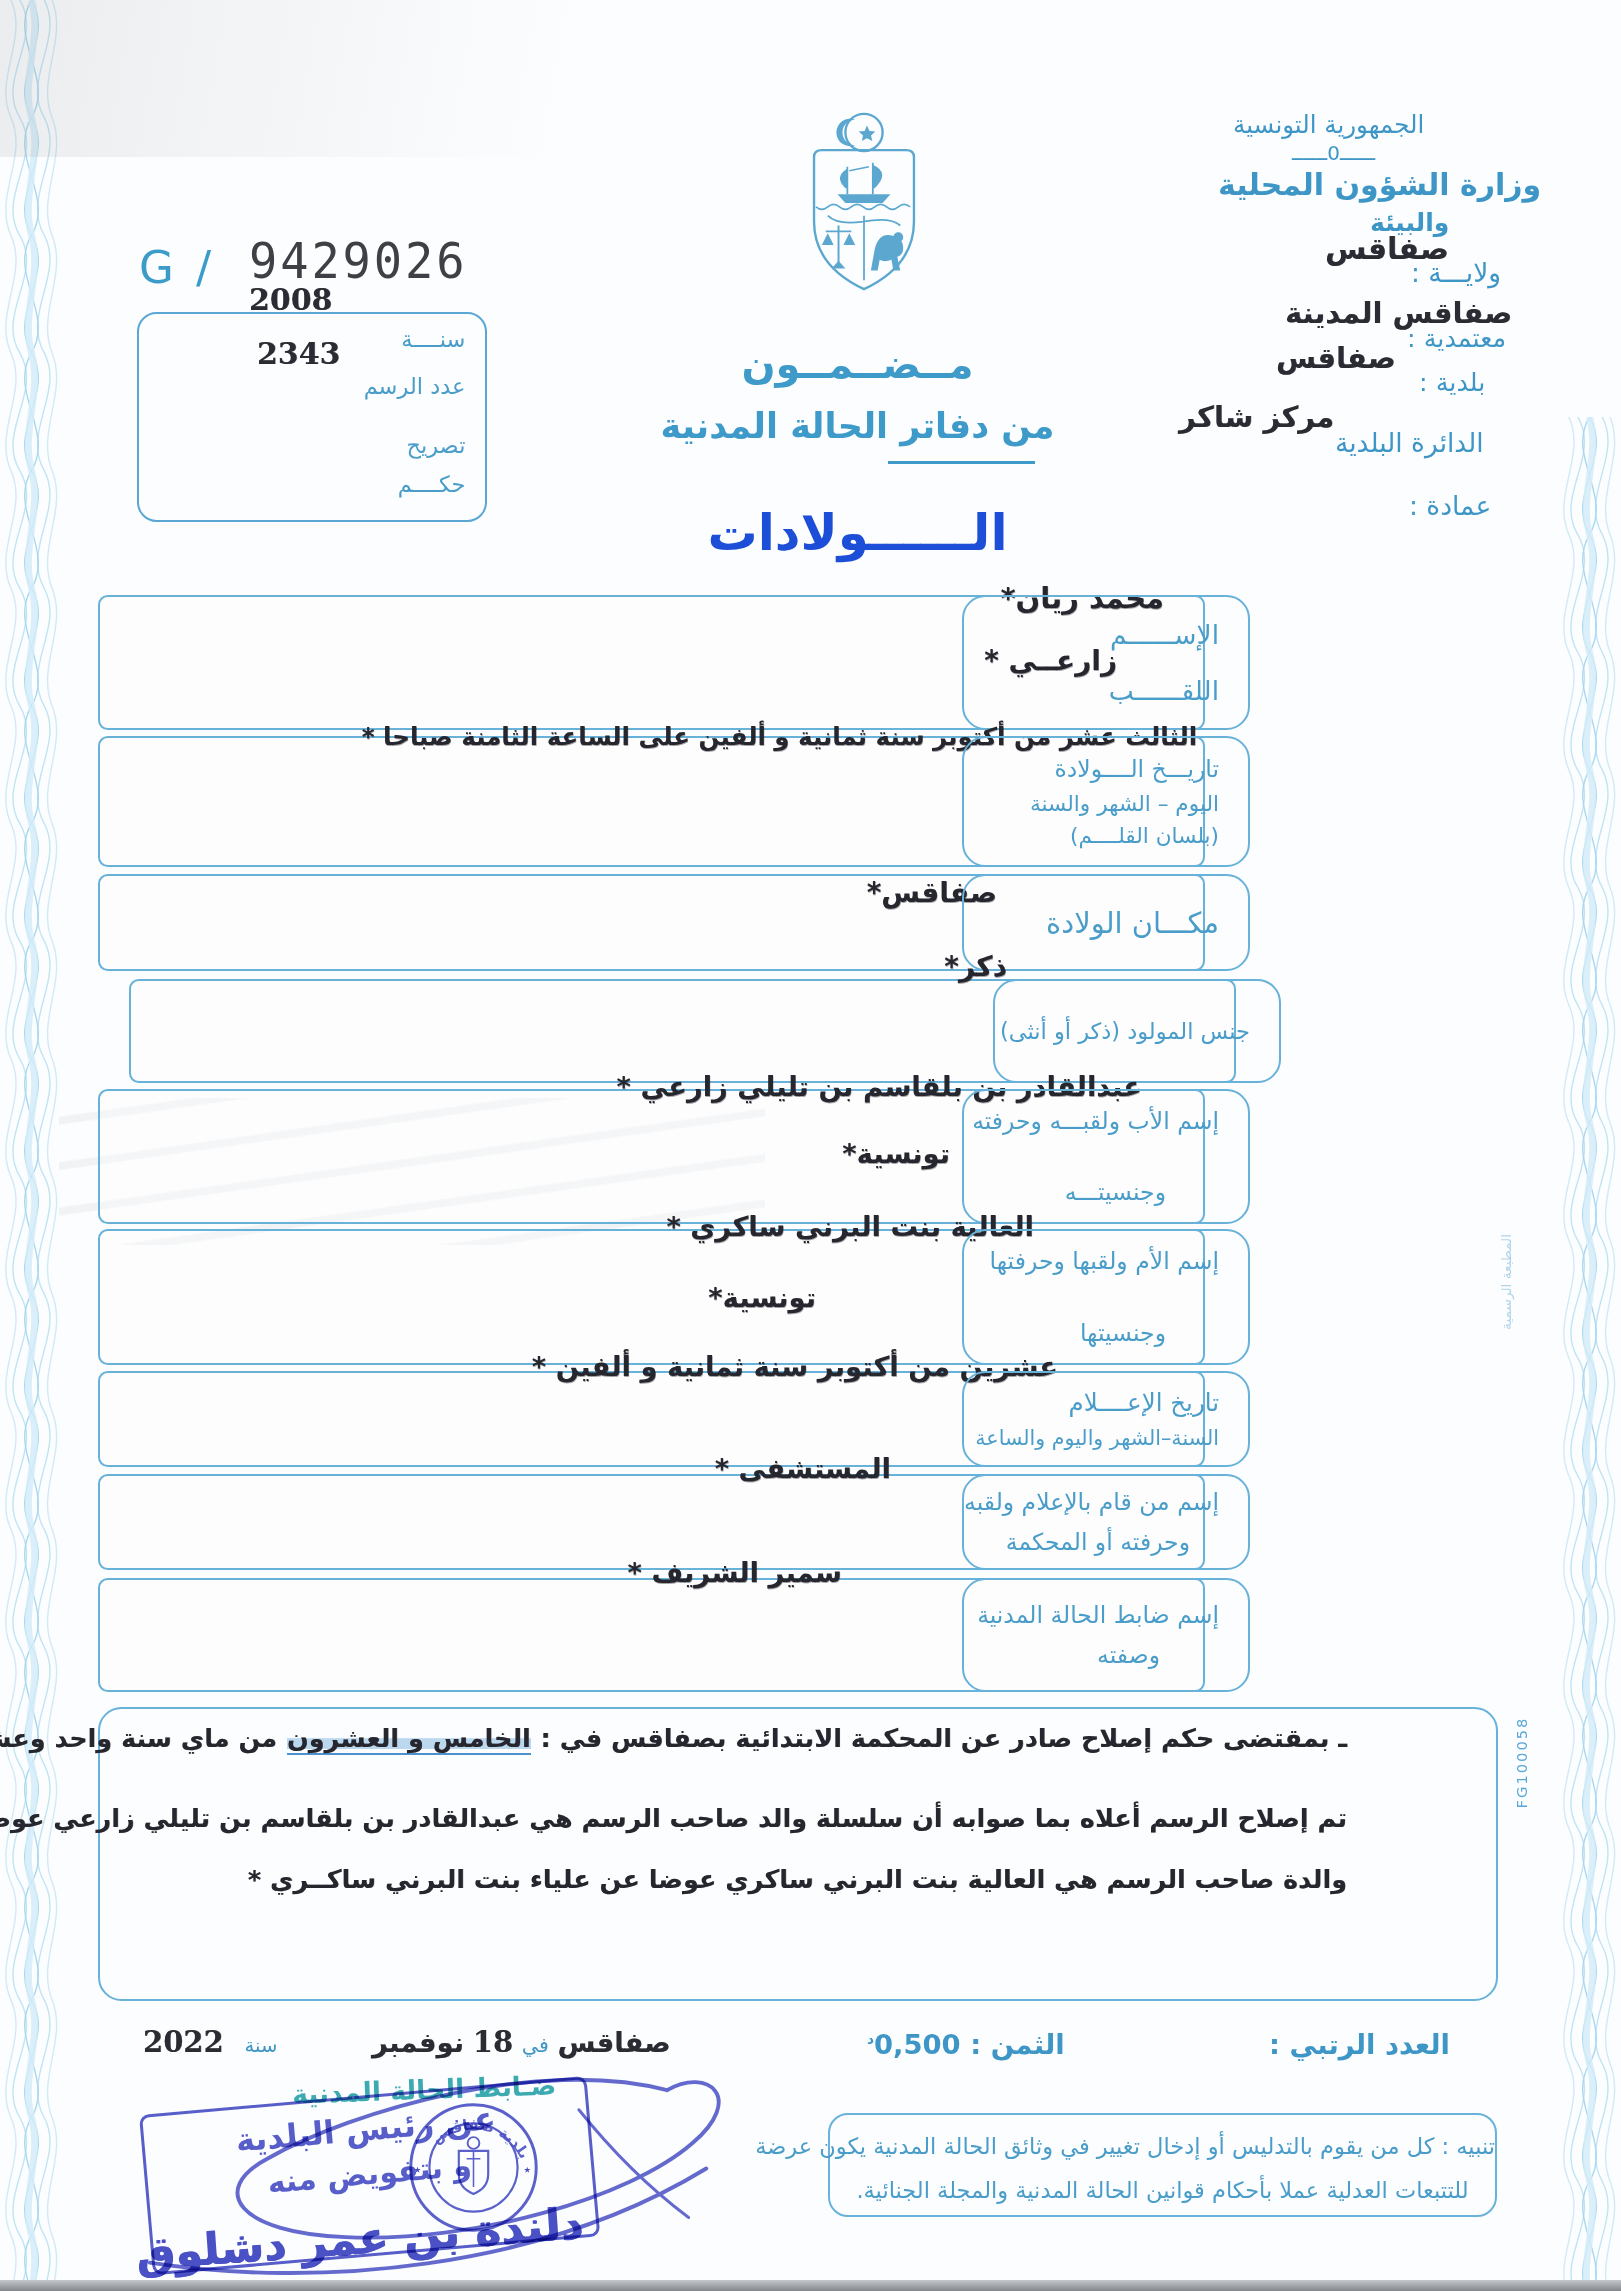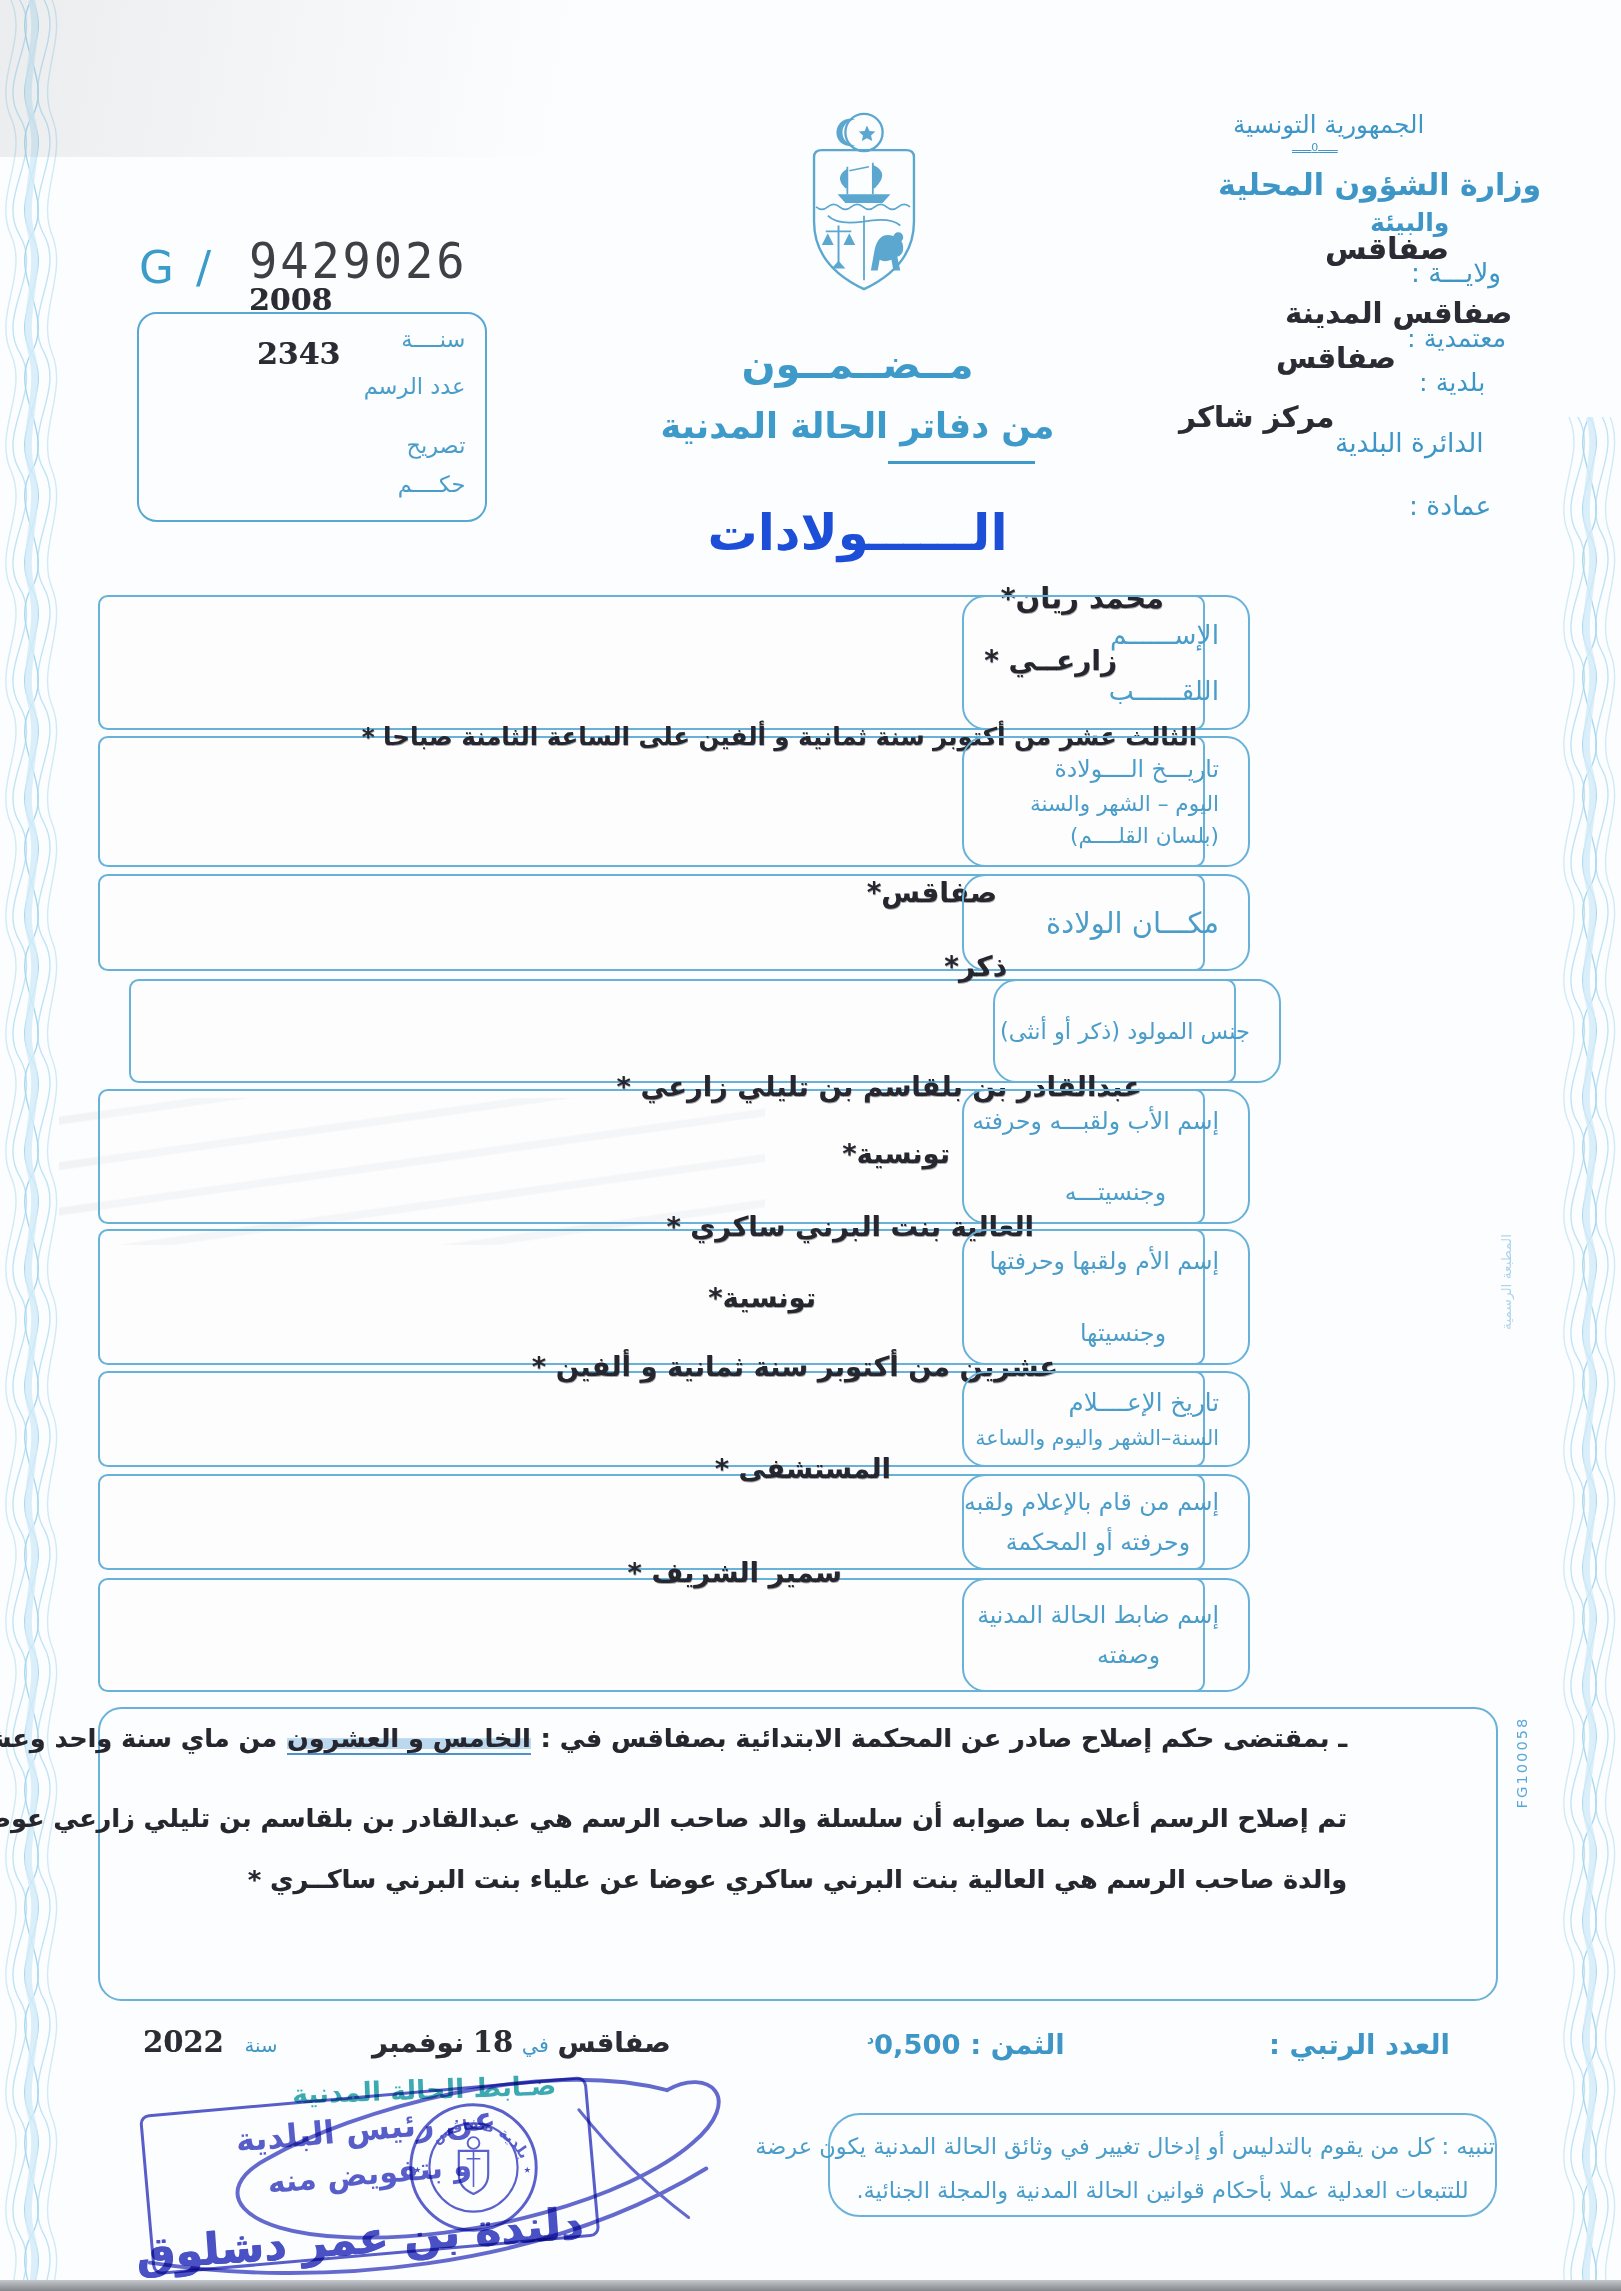--- a/index.html
+++ b/index.html
@@ -18,21 +18,21 @@
   .lbox.ct{justify-content:center;gap:23.5px;}
   .lbox.sp{justify-content:space-between;padding-top:15.7px;padding-bottom:15.7px;}
   .lab{direction:rtl;color:#4a9dc9;font-size:23.5px;white-space:nowrap;}
   .val{position:absolute;direction:rtl;white-space:nowrap;color:#26262e;font-weight:bold;font-size:27.4px;
        text-shadow:0.5px 0.5px 0 rgba(38,38,46,.4);}
   .cline{position:absolute;right:149px;direction:rtl;white-space:nowrap;color:#26262e;font-weight:bold;font-size:25.5px;
          text-shadow:0.4px 0.4px 0 rgba(38,38,46,.4);}
   .hl{display:inline-block;margin:0 9.8px;border-bottom:2.9px solid #4d92cc;
       background:linear-gradient(transparent 50%, rgba(90,160,215,.40) 52% 88%, transparent 88%);}
   .stamp{mix-blend-mode:multiply;}
-  .notice-box{position:absolute;left:828px;top:2113px;width:669px;height:104px;border:2.5px solid #6ab2da;border-radius:32px;
+  .notice-box{position:absolute;left:828px;top:2113px;width:669px;height:104px;border:2.5px solid #6ab2da;border-radius:20px;
               box-sizing:border-box;text-align:center;padding-top:9.8px;}
   .notice-line{direction:rtl;color:#4a9dc9;font-size:22.5px;line-height:1.95;white-space:nowrap;}
   .reg-lab{position:absolute;right:19.6px;direction:rtl;color:#4a9dc9;font-size:22.5px;white-space:nowrap;}
   sup.dn{font-size:13.7px;vertical-align:super;}
 </style>
 </head>
 <body>
 
 <div class="page">
 
@@ -112,21 +112,21 @@
       <circle cx="96" cy="134" r="5" fill="#5ba7cf" stroke="none"></circle>
     </g>
   </svg>
 
   <div class="abs rtl" style="left:627px;top:341px;width:461px;text-align:center;font-size:40px;font-weight:bold;color:#3e9ac9;">مــضــمــون</div>
   <div class="abs rtl" style="left:588px;top:406px;width:539px;text-align:center;font-size:35px;font-weight:bold;color:#3e9ac9;">من دفاتر الحالة المدنية</div>
   <div class="abs" style="left:888px;top:461px;width:147px;height:2.9px;background:#3e9ac9;"></div>
   <div class="abs rtl" style="left:627px;top:504px;width:461px;text-align:center;font-size:50px;font-weight:bold;color:#1d4ed8;">الــــــولادات</div>
 
   <div class="abs rtl blue" style="left:1233px;top:110px;font-size:24.5px;">الجمهورية التونسية</div>
-  <div class="abs rtl blue" style="left:1292px;top:141px;font-size:11px;text-decoration:underline;">ــــــ0ــــــ</div>
+  <div class="abs rtl blue" style="left:1292px;top:141px;font-size:20px;">ــــــ0ــــــ</div>
   <div class="abs rtl" style="left:1218px;top:167px;font-size:30px;font-weight:bold;color:#3e96c6;">وزارة الشؤون المحلية</div>
   <div class="abs rtl" style="left:1370px;top:208px;font-size:25px;font-weight:bold;color:#3e96c6;">والبيئة</div>
   <div class="abs rtl ink" style="left:1325px;top:231px;font-size:30px;">صفاقس</div>
   <div class="abs rtl blue" style="left:1411px;top:257px;font-size:26.5px;">ولايـــة :</div>
   <div class="abs rtl ink" style="left:1285px;top:296px;font-size:29px;">صفاقس المدينة</div>
   <div class="abs rtl blue" style="left:1407px;top:323px;font-size:25.5px;">معتمدية :</div>
   <div class="abs rtl ink" style="left:1276px;top:341px;font-size:29px;">صفاقس</div>
   <div class="abs rtl blue" style="left:1419px;top:367px;font-size:25.5px;">بلدية :</div>
   <div class="abs rtl ink" style="left:1179px;top:400px;font-size:29px;">مركز شاكر</div>
   <div class="abs rtl blue" style="left:1335px;top:427px;font-size:26.5px;">الدائرة البلدية</div>

